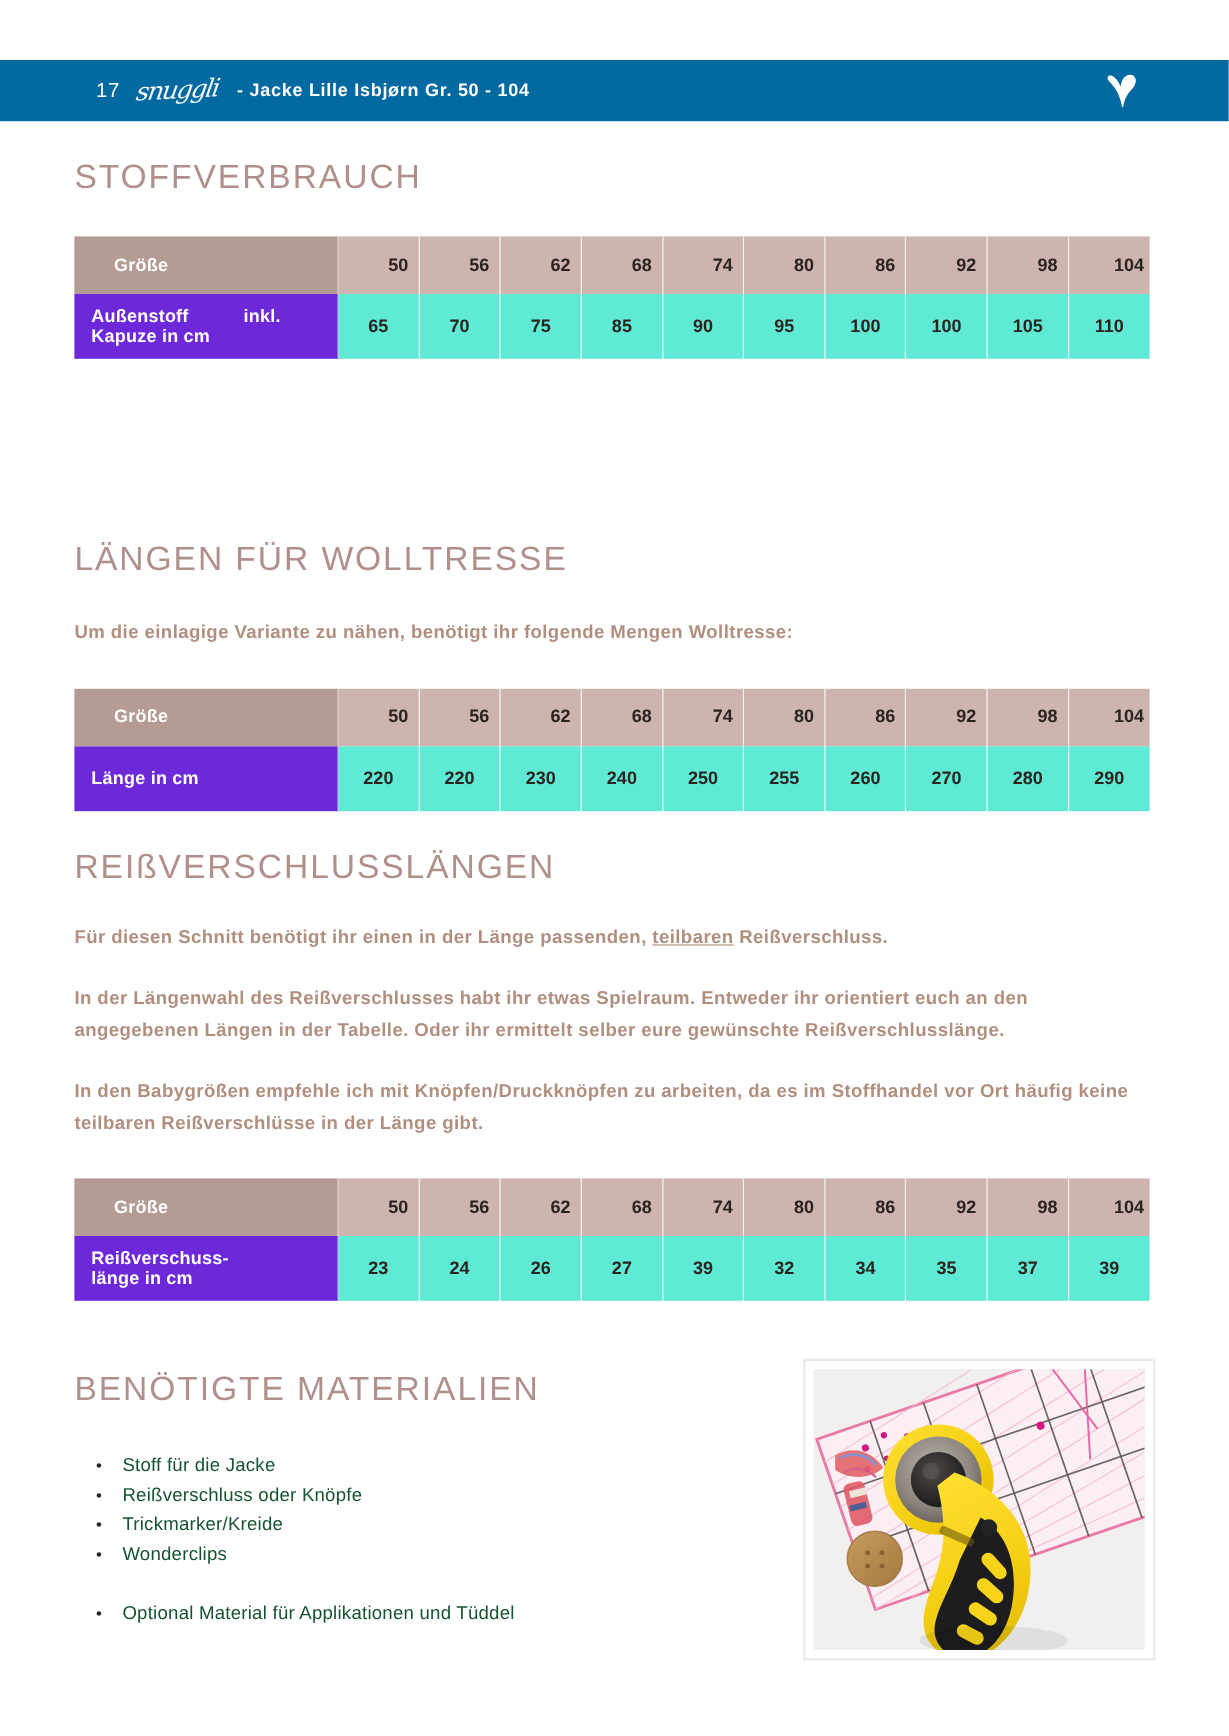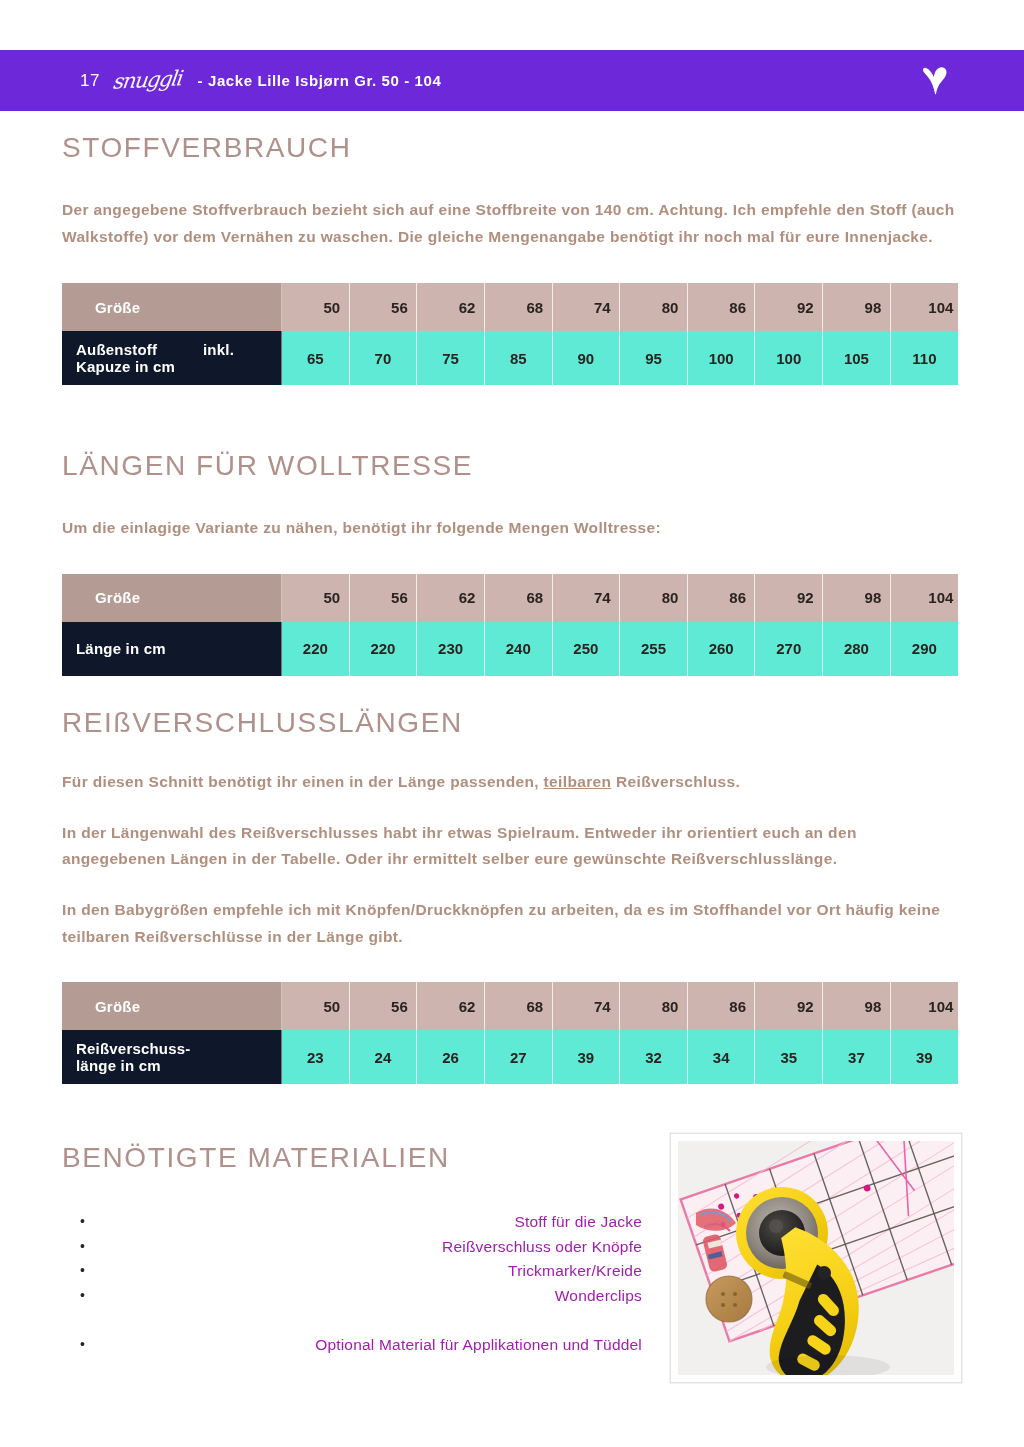--- a/index.html
+++ b/index.html
@@ -14,22 +14,22 @@
     font-family: "Liberation Sans", sans-serif;
     overflow: hidden;
   }
 
   
   .header-bar {
     position: absolute;
     left: 0;
     top: 50px;
     width: 1024px;
-    height: 61px;
-    background: #6d28d9;
+    height: 51px;
+    background: #0369a1;
     display: flex;
     align-items: center;
   }
   .hdr-page-num {
     color: #ffffff;
     font-size: 17px;
     font-weight: 400;
     margin-left: 80px;
     letter-spacing: 0.5px;
   }
@@ -119,43 +119,42 @@
     width: 186px;
     text-align: left;
     padding-left: 14px;
     color: #ffffff;
     font-size: 15px;
     font-weight: bold;
     letter-spacing: .2px;
     border-right: 1px solid rgba(255,255,255,.4);
   }
   table.size-table tr.head-row td.rowlabel { background: #b49b93; }
-  table.size-table tr.data-row td.rowlabel { background: #0f172a; }
+  table.size-table tr.data-row td.rowlabel { background: #6d28d9; }
   td.rowlabel .justified {
     display: block;
     text-align: justify;
     text-align-last: justify;
     width: 158px;
   }
   td.rowlabel .plain { display: block; }
 
   
   ul.material-list {
     margin: 0;
     padding: 0;
     list-style: none;
   }
   ul.material-list li {
     position: relative;
-    color: #a21caf;
+    color: #14532d;
     font-size: 15.5px;
     line-height: 24.5px;
     padding-left: 40px;
     letter-spacing: .2px;
-    text-align: right;
   }
   ul.material-list li::before {
     content: "\2022";
     position: absolute;
     left: 18px;
     top: -1px;
     font-size: 14px;
     color: #262626;
   }
   ul.material-list li.spaced { margin-top: 25px; }
@@ -192,21 +191,20 @@
       <path d="M15.1 27.2c-.6-3.1-1.4-6.1-2.6-9.2-1.2-3.1-2.8-6-5-8.5C6 7.4 4.2 6.1 3.3 4.2 2.4 2.3 3.6.6 5.6.9c2 .3 3.7 2 5 3.6 1.4 1.7 2.4 3.6 3.3 5.6.2-2.1.7-4.3 1.8-6.1C16.9 2 18.9.4 21.2.2c2.4-.2 4.7 1.5 5.2 3.8.5 2.4-.6 4.9-2 6.9-1.5 2.1-3.4 3.9-4.8 6-1.4 2.1-2.3 4.6-3 7.1-.3 1.1-.5 2.2-.7 3.3-.3.1-.6.1-.8-.1z" fill="#ffffff"></path>
     </svg>
   </span>
 </div>
 
 <div class="content">
 
   <section style="position:absolute; left:62px; top:35px; width:900px;">
     <h2 class="section-heading">STOFFVERBRAUCH</h2>
 
-    <p class="body-text" style="margin-top:33px; width:902px;">Der angegebene Stoffverbrauch bezieht sich auf eine Stoffbreite von 140 cm. Achtung. Ich empfehle den Stoff (auch Walkstoffe) vor dem Vernähen zu waschen. Die gleiche Mengenangabe benötigt ihr noch mal für eure Innenjacke.</p>
 
     <table class="size-table" style="margin-top:33px;">
       <tbody>
         <tr class="head-row">
           <td class="rowlabel">
             <span class="plain">Größe</span>
           </td>
           <td>50</td>
           <td>56</td>
           <td>62</td>

